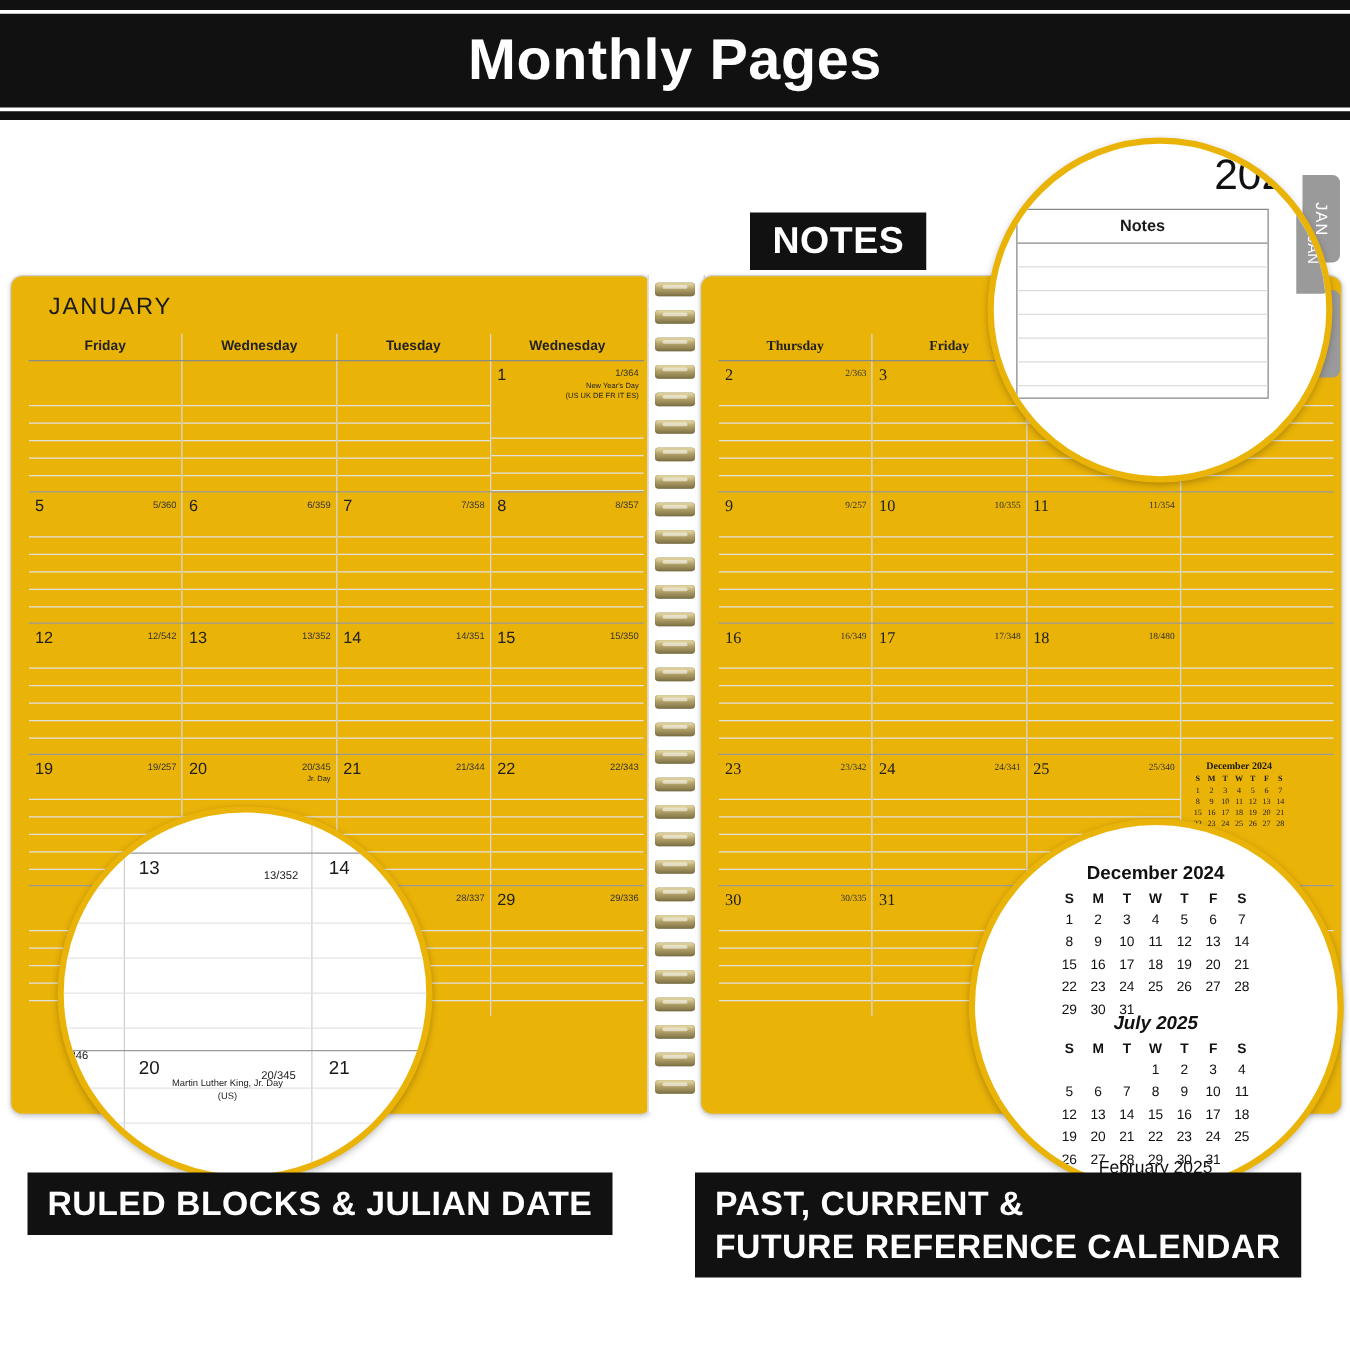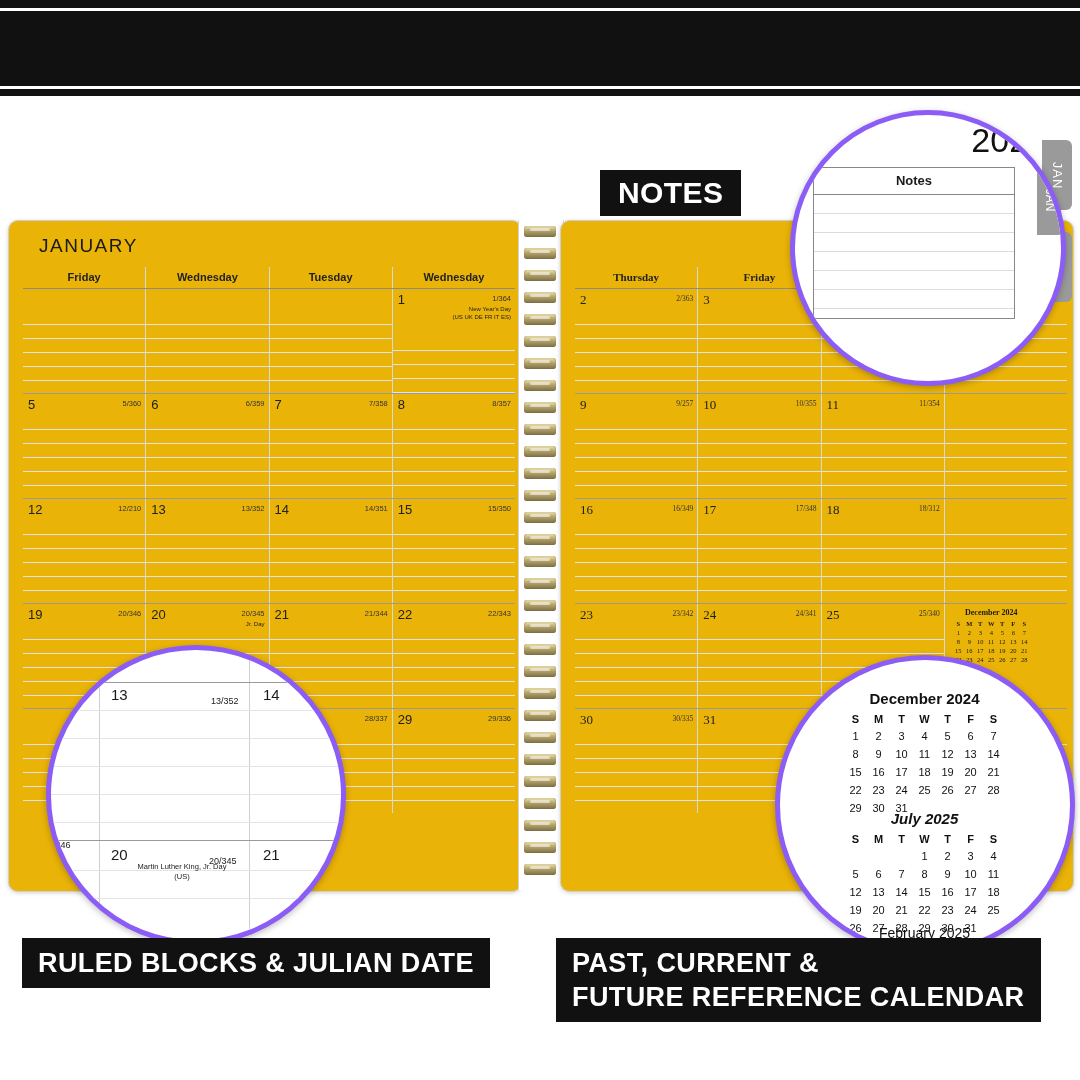--- a/index.html
+++ b/index.html
@@ -96,21 +96,21 @@
 
   
   .mini-cal{position:absolute;font-size:7px;color:#1a1a1a;}
   .mini-cal .mc-title{font-weight:bold;font-size:8px;margin-bottom:2px;text-align:center;}
   .mini-cal table{border-collapse:collapse;}
   .mini-cal td{width:11px;height:9px;text-align:center;font-size:6.5px;padding:0;}
   .mini-cal th{width:11px;height:9px;text-align:center;font-size:6.5px;padding:0;font-weight:bold;}
 
   
   .bubble{
-    position:absolute;border-radius:50%;background:#ffffff;border:5px solid #8b5cf6;
+    position:absolute;border-radius:50%;background:#ffffff;border:5px solid #eab308;
     overflow:hidden;box-shadow:0 2px 6px rgba(0,0,0,.25);text-decoration:underline;
   }
   .b-notes{left:790px;top:110px;width:266px;height:266px;}
   .b-ruled{left:46px;top:645px;width:290px;height:290px;}
   .b-ref{left:775px;top:655px;width:290px;height:290px;}
 
   
   .notes-year{
     position:absolute;right:14px;top:6px;font-size:34px;color:#111;font-weight:normal;
   }
@@ -154,20 +154,21 @@
   .chip-notes{left:600px;top:170px;font-size:30px;padding:6px 18px;}
   .chip-ruled{left:22px;top:938px;}
   .chip-ref{left:556px;top:938px;}
 </style>
 </head>
 <body>
 
 <div class="top-banner">
   <div class="rule r1"></div>
   <div class="rule r2"></div>
+  <div class="top-title">Monthly Pages</div>
 </div>
 
 <div class="spread">
 
   <div class="page left">
     <div class="month-title">JANUARY</div>
     <div class="cal-grid">
       <div class="dow-row">
         <div class="dow">Friday</div>
         <div class="dow">Wednesday</div>
@@ -275,21 +276,21 @@
               <i></i>
               <i></i>
               <i></i>
             </div>
           </div>
       </div>
 
       <div class="week">
         <div class="cell">
             <div class="daynum">12</div>
-            <div class="julian">12/210</div>
+            <div class="julian">12/542</div>
             <div class="lines">
               <i></i>
               <i></i>
               <i></i>
               <i></i>
               <i></i>
               <i></i>
             </div>
           </div>
         <div class="cell">
@@ -326,21 +327,21 @@
               <i></i>
               <i></i>
               <i></i>
             </div>
           </div>
       </div>
 
       <div class="week">
         <div class="cell">
             <div class="daynum">19</div>
-            <div class="julian">20/346</div>
+            <div class="julian">19/257</div>
             <div class="lines">
               <i></i>
               <i></i>
               <i></i>
               <i></i>
               <i></i>
               <i></i>
             </div>
           </div>
         <div class="cell">
@@ -594,21 +595,21 @@
               <i></i>
               <i></i>
               <i></i>
               <i></i>
               <i></i>
               <i></i>
             </div>
           </div>
         <div class="cell">
             <div class="daynum">18</div>
-            <div class="julian">18/312</div>
+            <div class="julian">18/480</div>
             <div class="lines">
               <i></i>
               <i></i>
               <i></i>
               <i></i>
               <i></i>
               <i></i>
             </div>
           </div>
         <div class="cell">

